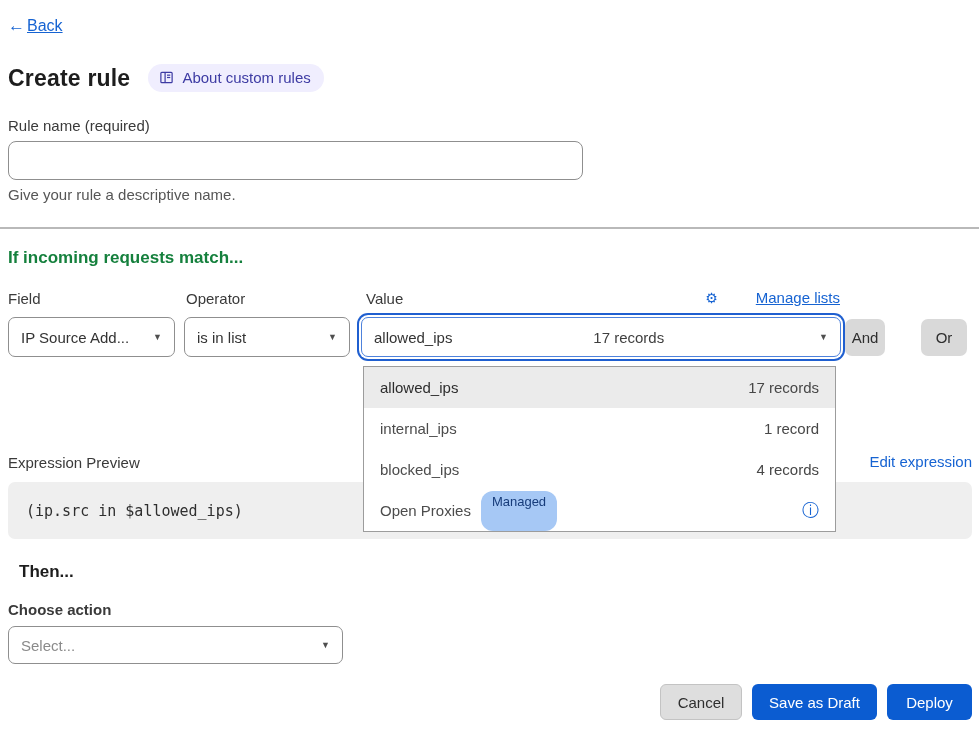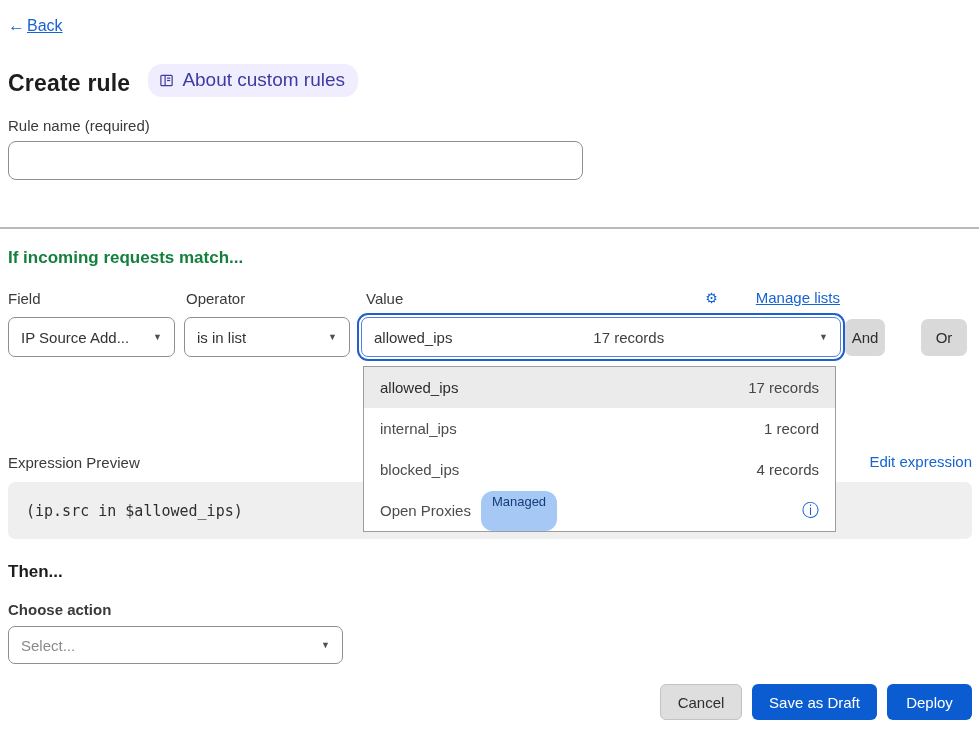--- a/index.html
+++ b/index.html
@@ -23,26 +23,26 @@
     font-size: 16px;
     color: #1663d2;
     display: flex; align-items: center; gap: 2px;
     cursor: pointer;
     text-decoration: none;
   }
   .back .arrow { text-decoration: none; font-size: 17px; }
   .back .back-text { text-decoration: underline; }
 
   
-  .title-row { left: 8px; top: 64px; display: flex; align-items: flex-end; gap: 18px; }
+  .title-row { left: 8px; top: 64px; display: flex; align-items: center; gap: 18px; }
   .page-title { font-size: 23px; font-weight: bold; color: #1d1d1d; letter-spacing: .2px; }
   .about-badge {
     display: inline-flex; align-items: center; gap: 8px;
     background: #f0eefe; color: #3d3ba3;
-    font-size: 19px;
+    font-size: 15px;
     padding: 5px 13px 6px 11px;
     border-radius: 14px;
     cursor: pointer;
   }
   .about-badge svg { display: block; }
 
   
   .field-label { font-size: 15px; color: #3a3a3a; }
   .rule-name-label { left: 8px; top: 117px; }
   .rule-name-input {
@@ -142,21 +142,21 @@
     display: flex; align-items: center;
     padding: 0 18px;
     z-index: 1;
   }
   .expr-code {
     font-family: "DejaVu Sans Mono", monospace;
     font-size: 15px; color: #2f2f2f;
   }
 
   
-  .then-heading { left: 8px; top: 562px; font-size: 17px; font-weight: bold; color: #1d1d1d; }
+  .then-heading { left: 19px; top: 562px; font-size: 17px; font-weight: bold; color: #1d1d1d; }
   .choose-action-label { left: 8px; top: 601px; font-weight: bold; }
   .action-select { left: 8px; top: 626px; width: 335px; height: 38px; }
   .action-select .placeholder { color: #8a8a8a; }
 
   
   .footer-btn {
     top: 684px; height: 36px;
     border-radius: 6px;
     font-size: 15px; font-family: "Liberation Sans", sans-serif;
     cursor: pointer;
@@ -192,20 +192,21 @@
           <line x1="8.5" y1="5.5" x2="12" y2="5.5"></line>
           <line x1="8.5" y1="8" x2="12" y2="8"></line>
         </svg>
       </span>
       <span>About custom rules</span>
     </span>
   </div>
 
   <div class="abs field-label rule-name-label">Rule name (required)</div>
   <input class="abs rule-name-input" type="text" value="" style="">
+  <div class="abs helper-text">Give your rule a descriptive name.</div>
 
   <div class="abs divider"></div>
 
   <div class="abs match-heading">If incoming requests match...</div>
 
   <div class="abs field-label label-field">Field</div>
   <div class="abs field-label label-operator">Operator</div>
   <div class="abs field-label label-value">Value</div>
 
   <a class="abs manage-lists">

